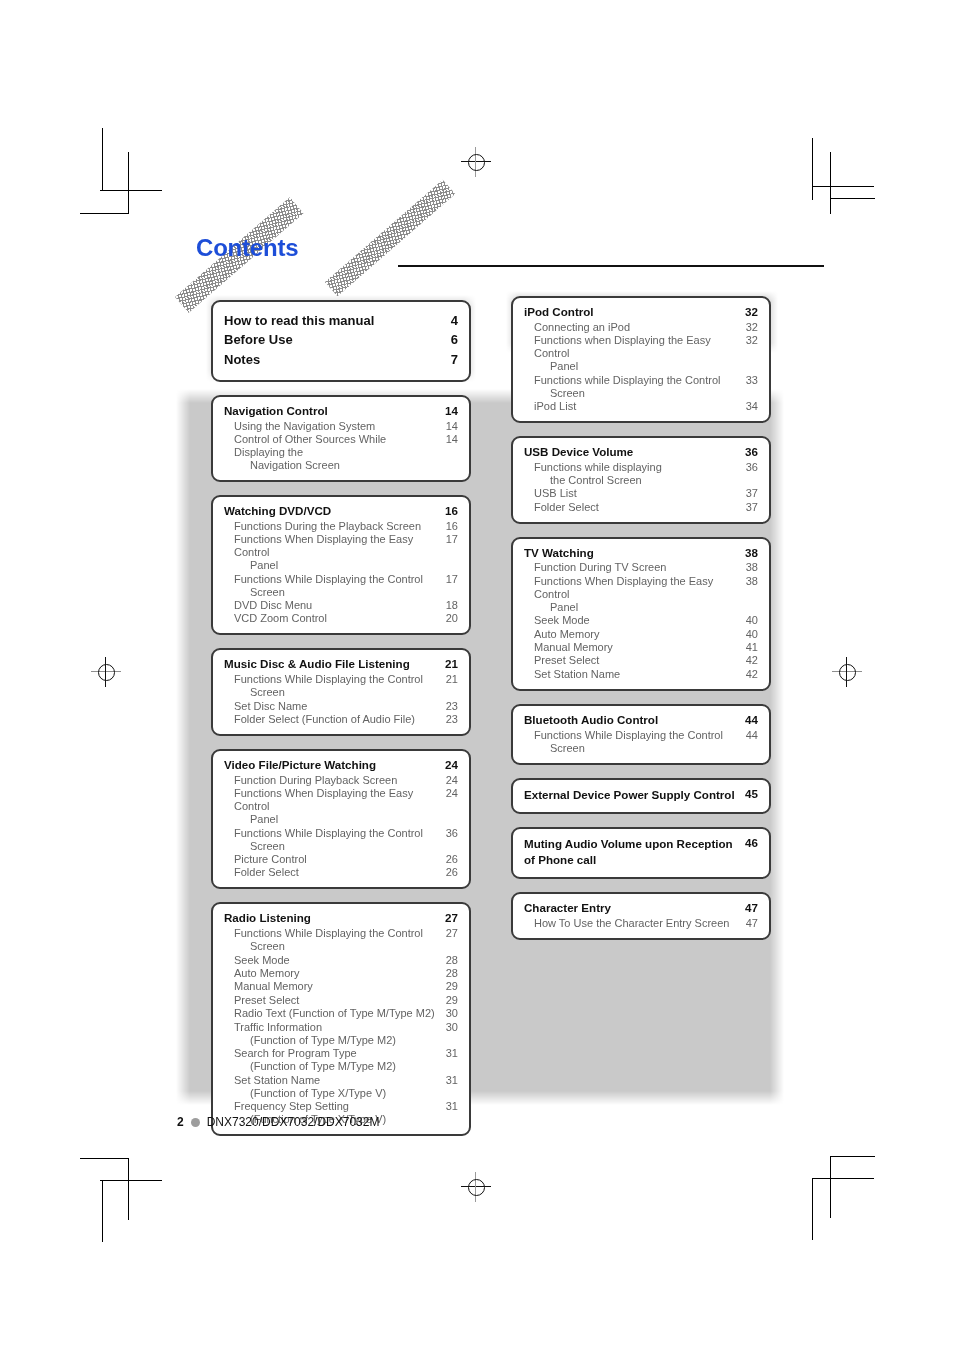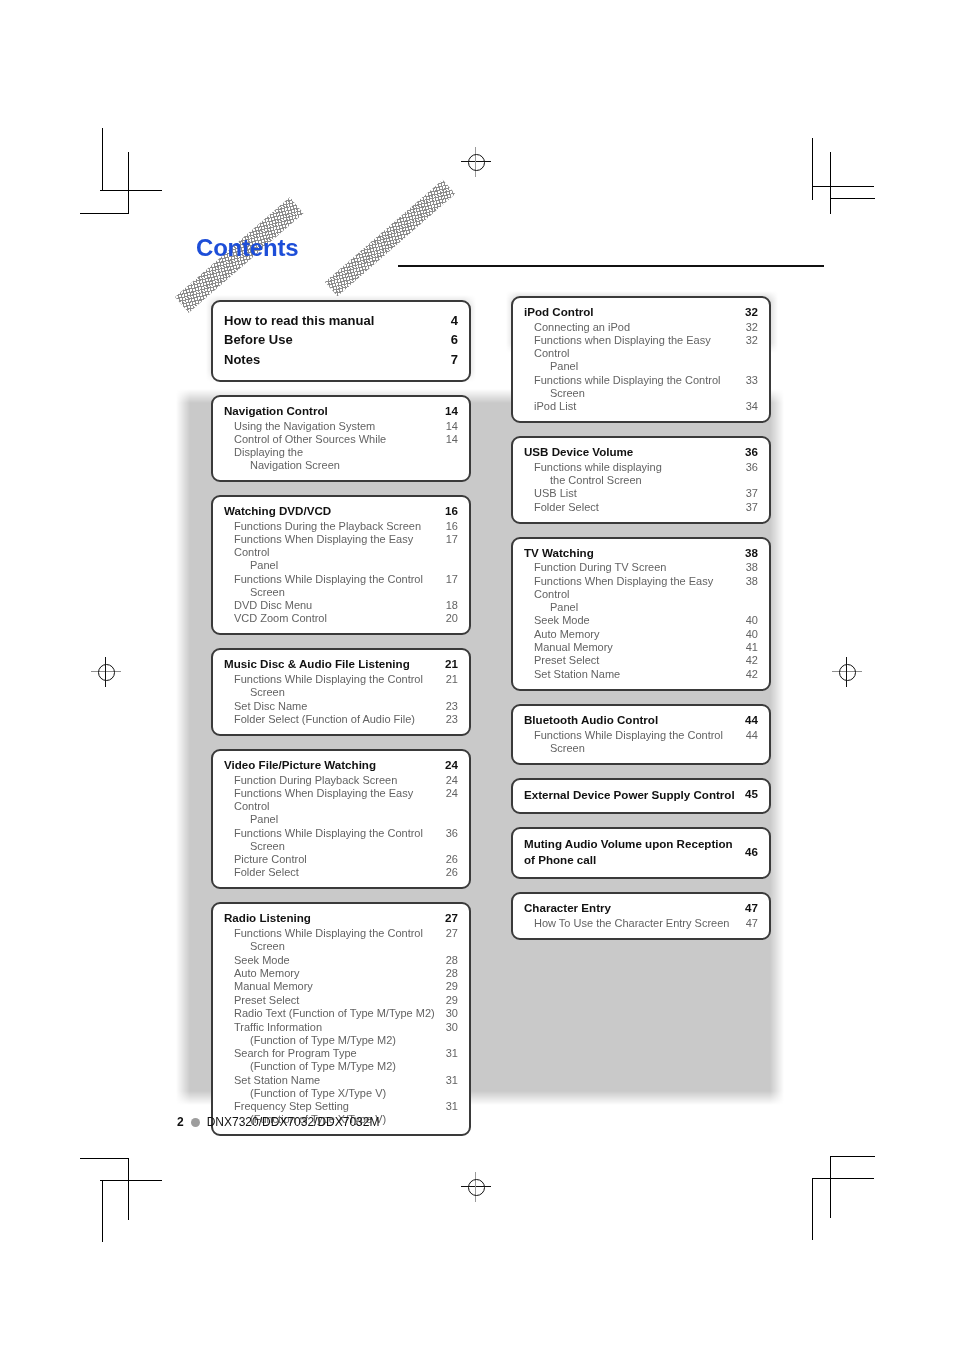--- a/index.html
+++ b/index.html
@@ -117,21 +117,21 @@
   .row .pg{flex:0 0 auto;text-align:right;min-width:17px;}
 
   
   .chapter{
     font-weight:bold;
     font-size:11.6px;
     color:#111;
     margin-bottom:2px;
   }
   .chapter .pg{font-weight:bold;font-size:11.6px;}
-  .chapter.two-line{align-items:center;}
+  .chapter.two-line{align-items:flex-start;}
   .chapter.two-line .lbl{line-height:1.35;}
 
   
   .entry{
     font-size:11px;
     color:#636363;
     padding-left:10px;
     margin-top:0.5px;
   }
   .entry .pg{color:#636363;}

